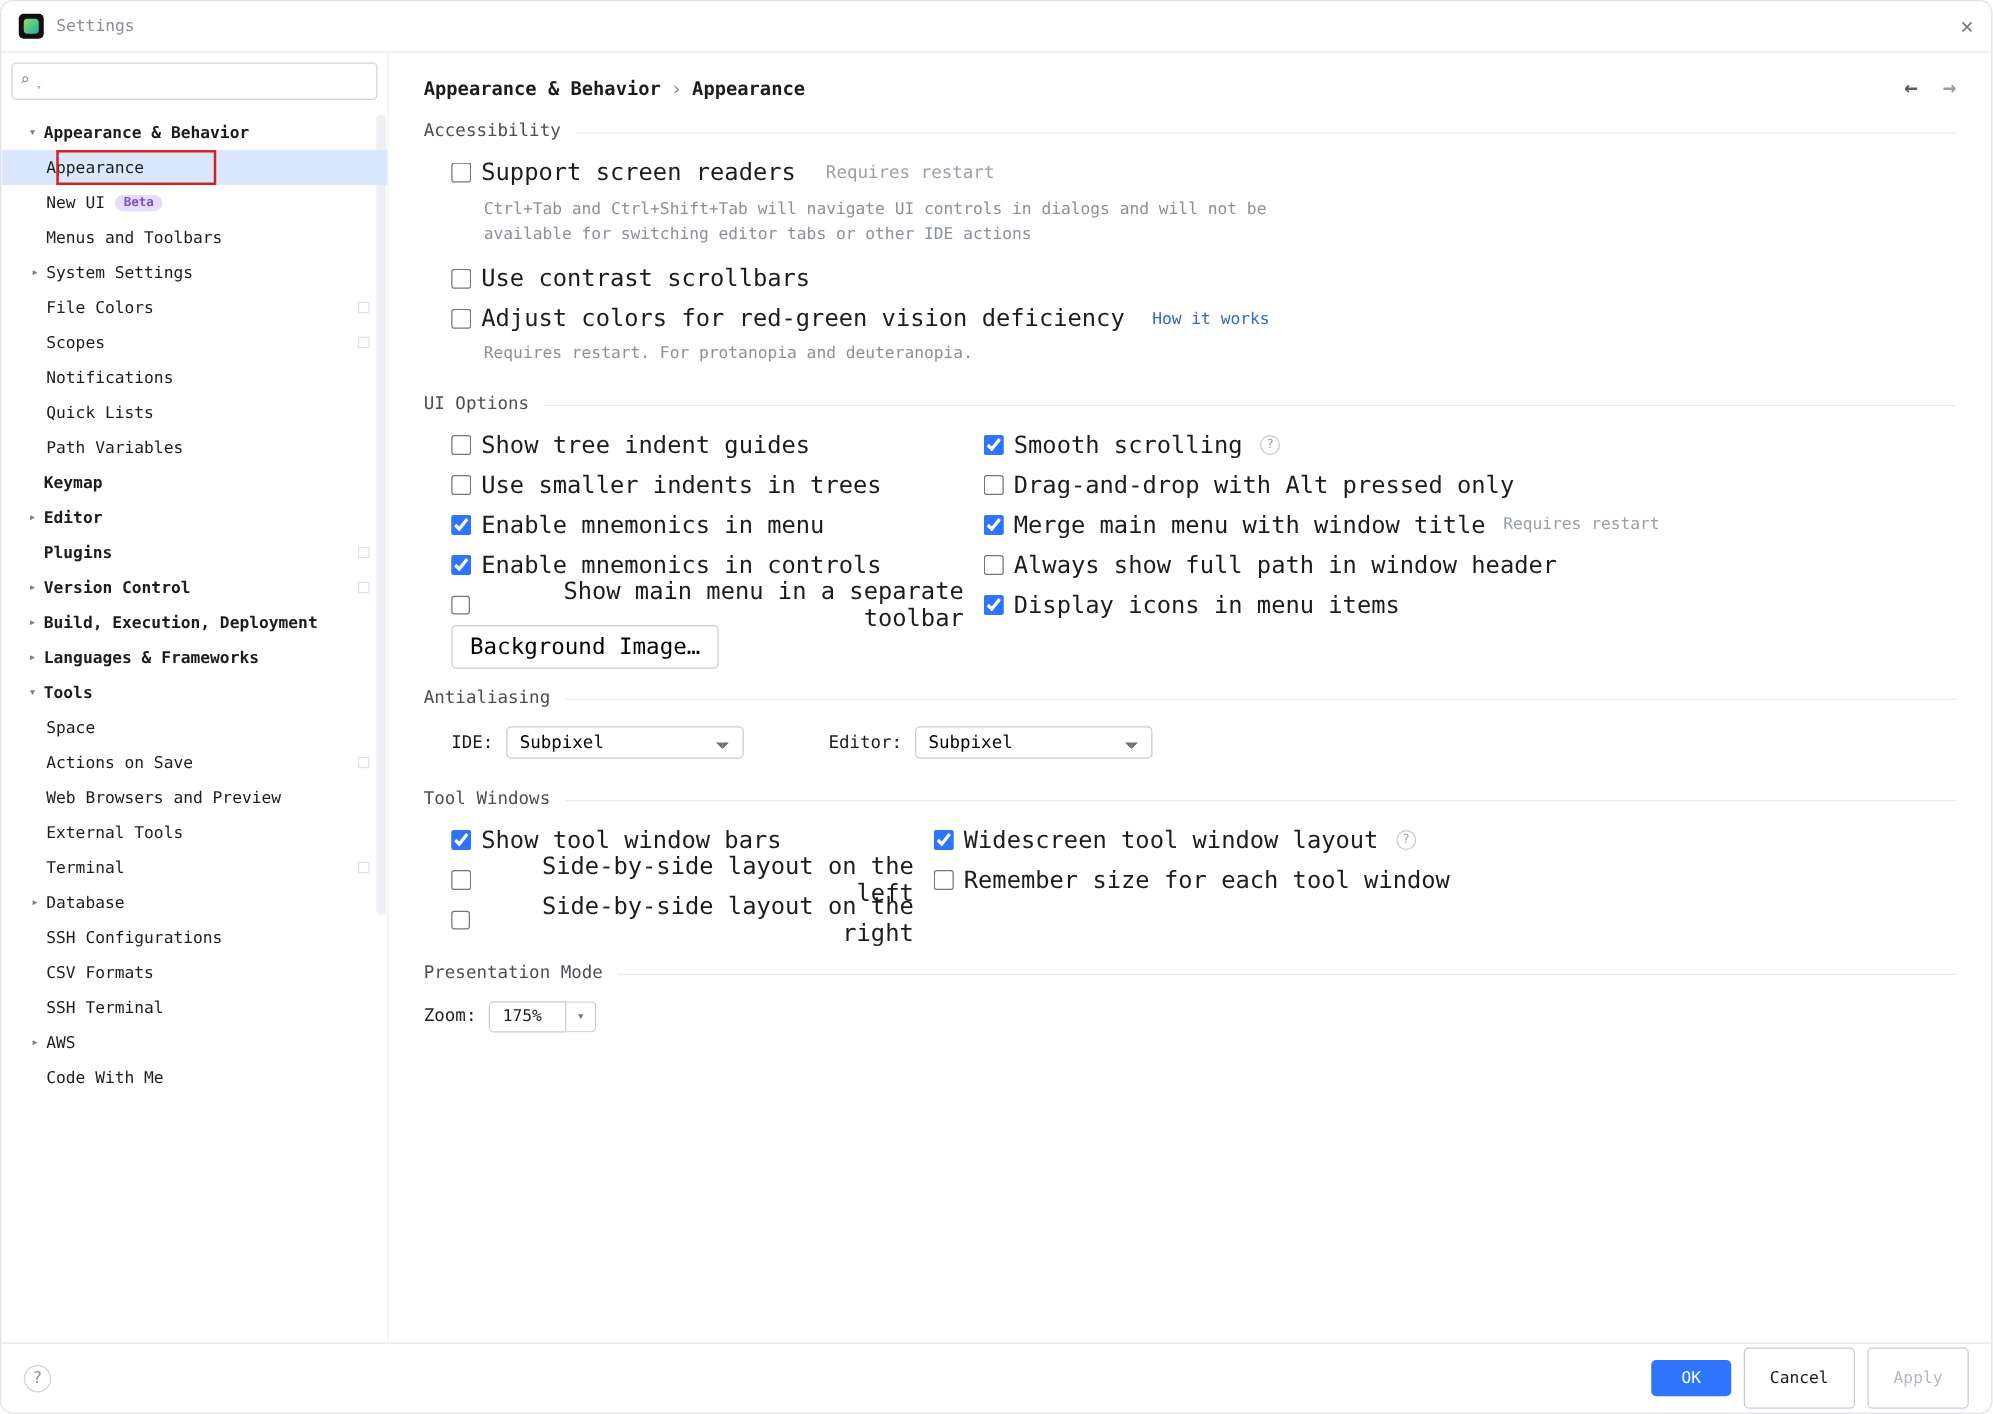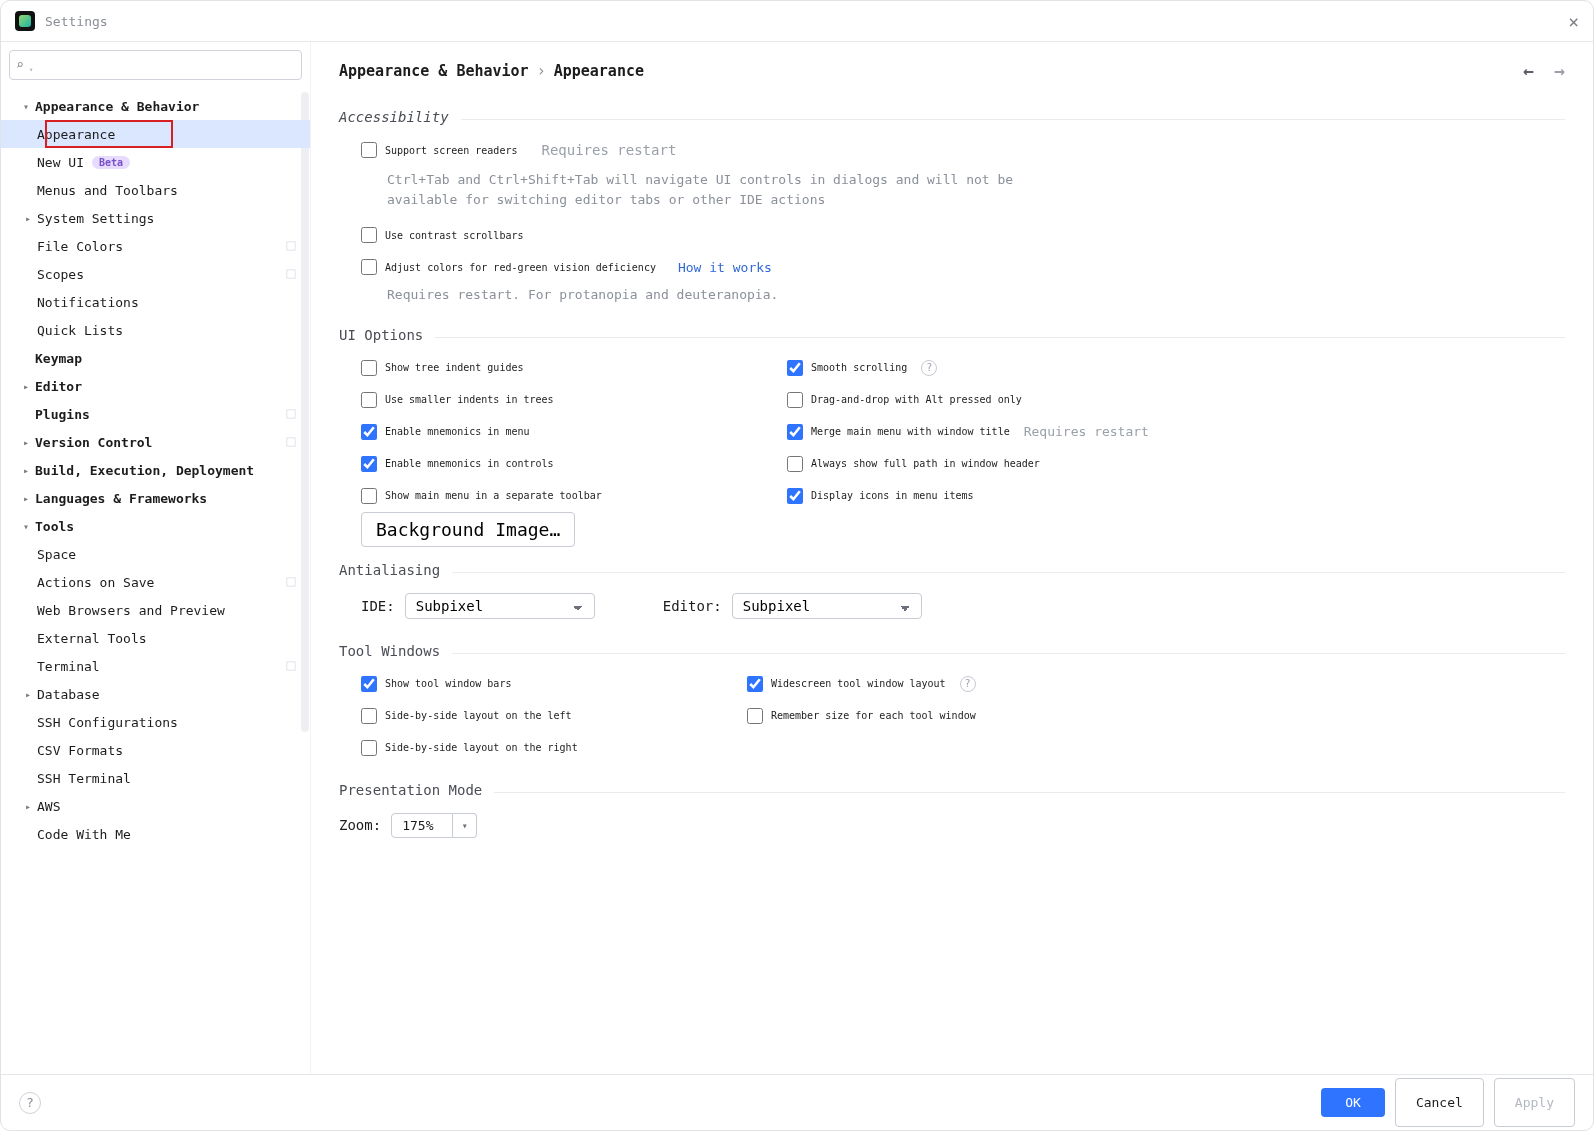--- a/index.html
+++ b/index.html
@@ -88,21 +88,21 @@
 .crumbs .sep { color:#8a8e96; font-weight:400; }
 .crumb-nav { margin-left:auto; display:flex; gap:20px; color:#9ca0a8; font-size:18px;}
 .crumb-nav .enabled { color:#5a5e66; cursor:pointer;}
 .section-title { font-size:14px; color:#4a4d54; margin:16px 0 10px 0; padding-bottom:1px;}
 .section-head { display:flex; align-items:baseline; gap:12px; margin:18px 0 8px 0;}
 .section-head .section-title{ margin:0; white-space:nowrap;}
 .section-head-line { flex:1; border-top:1px solid #eaebee; height:1px; transform:translateY(-2px);}
 .body-indent { padding-left:22px; }
 .chk-row { display:flex; align-items:center; height:32px; gap:8px; }
 .chk-row input[type=checkbox]{ width:16px; height:16px; accent-color:#2e74ff; }
-.chk-label { font-size:10px; }
+.chk-label { font-size:19px;text-align:right; }
 .hint { color:#9aa0a9; font-size:14px; margin-left:16px;}
 .hint-sm { color:#9aa0a9; font-size:13px; margin-left:6px;}
 .desc-block { color:#8b9099; font-size:13px; line-height:1.5; padding:4px 0 10px 26px; max-width:720px;}
 .link { color:#3268d6; cursor:pointer; }
 .two-col { display:grid; grid-template-columns: 410px 1fr; column-gap:16px; row-gap:0px; align-items:start;}
 .help-circle {
   display:inline-flex; width:16px;height:16px;border:1px solid #c7cad2;border-radius:50%;
   align-items:center;justify-content:center; font-size:10px; color:#9ca0a8; margin-left:6px;
 }
 button.plain {
@@ -194,20 +194,23 @@
         <div class="ti depth1 child">
           <span>Scopes</span>
           <span class="diamond"></span>
         </div>
         <div class="ti depth1 child">
           <span>Notifications</span>
         </div>
         <div class="ti depth1 child">
           <span>Quick Lists</span>
         </div>
+        <div class="ti depth1 child">
+          <span>Path Variables</span>
+        </div>
         <div class="ti" style="font-weight: 600;">
           <span class="chev"></span>
           <span>Keymap</span>
         </div>
         <div class="ti haschev" style="font-weight: 600;">
           <span class="chev">▸</span>
           <span>Editor</span>
         </div>
         <div class="ti" style="font-weight: 600;">
           <span class="chev"></span>
@@ -275,21 +278,21 @@
     <div class="crumbs">
       <span>Appearance &amp; Behavior</span>
       <span class="sep">›</span>
       <span>Appearance</span>
       <div class="crumb-nav">
         <span class="enabled">←</span>
         <span>→</span>
       </div>
     </div>
 
-    <div class="section-head" style="margin-top:18px;font-style:italic;">
+    <div class="section-head" style="margin-top:6px;">
       <div class="section-title">Accessibility</div>
       <div class="section-head-line"></div>
     </div>
     <div class="body-indent">
       <div class="chk-row">
         <input type="checkbox" style="">
         <span class="chk-label">Support screen readers</span>
         <span class="hint">Requires restart</span>
       </div>
       <div class="desc-block">Ctrl+Tab and Ctrl+Shift+Tab will navigate UI controls in dialogs and will not be available for switching editor tabs or other IDE actions</div>

